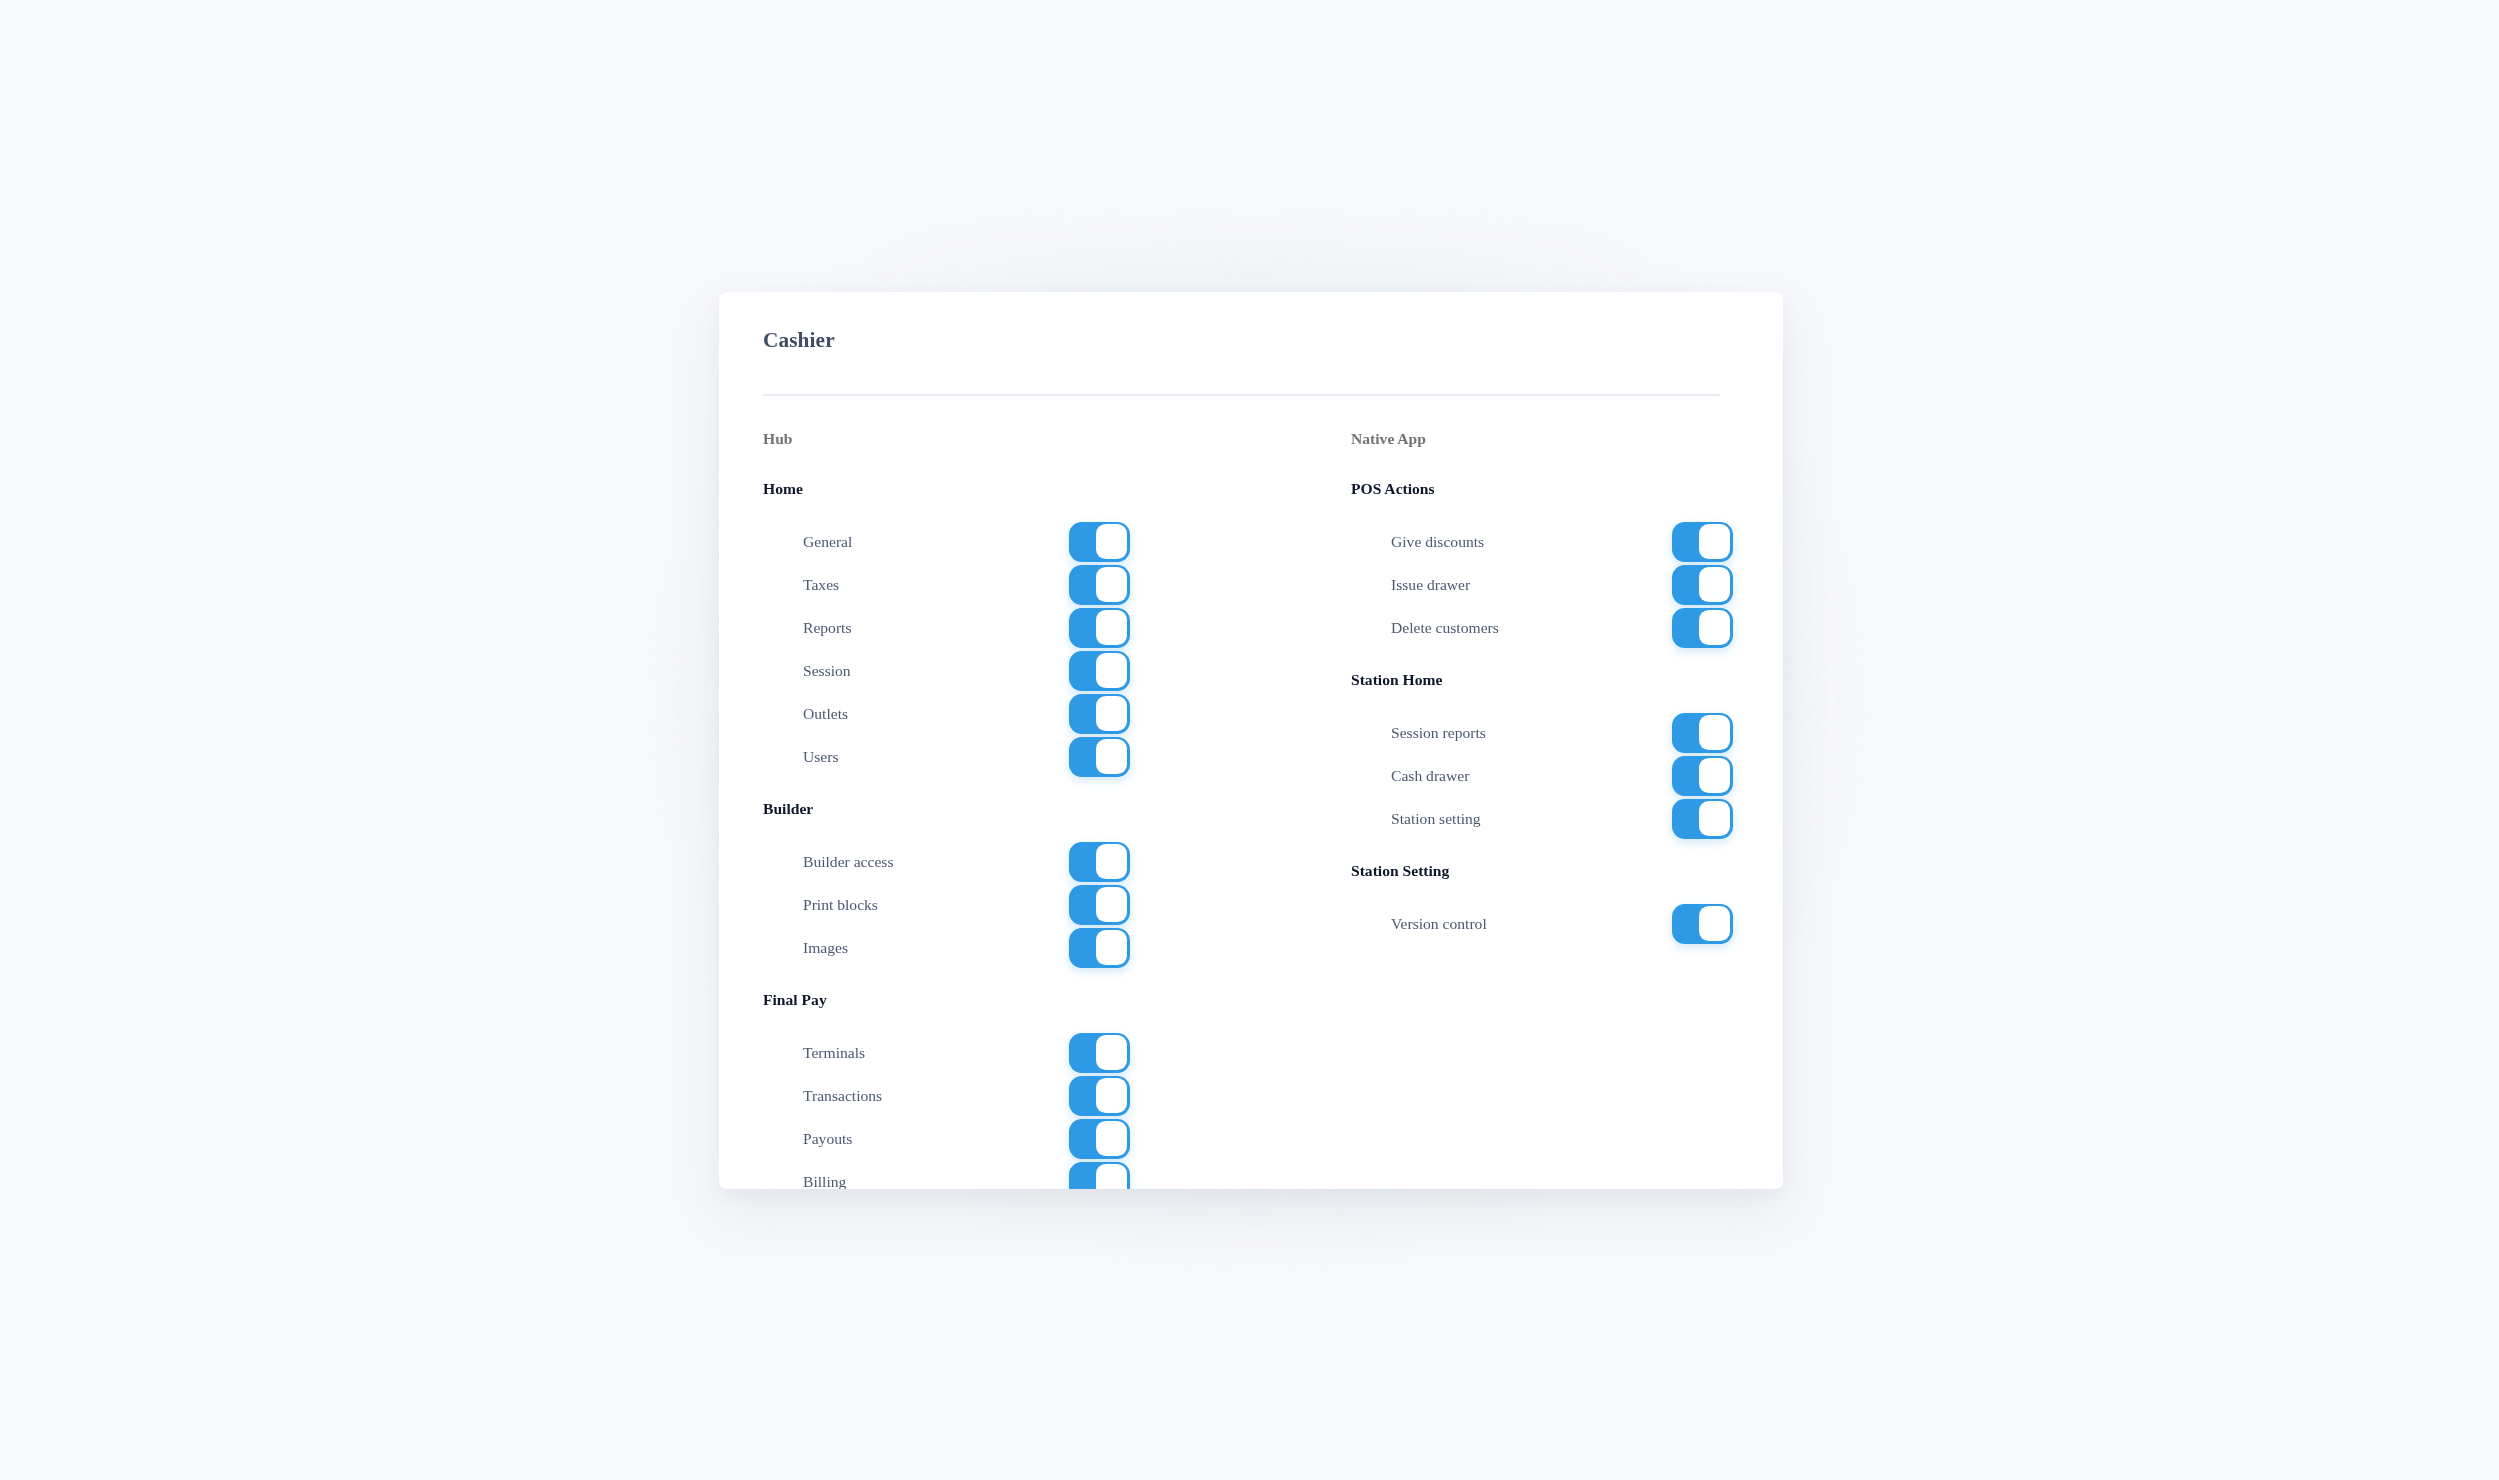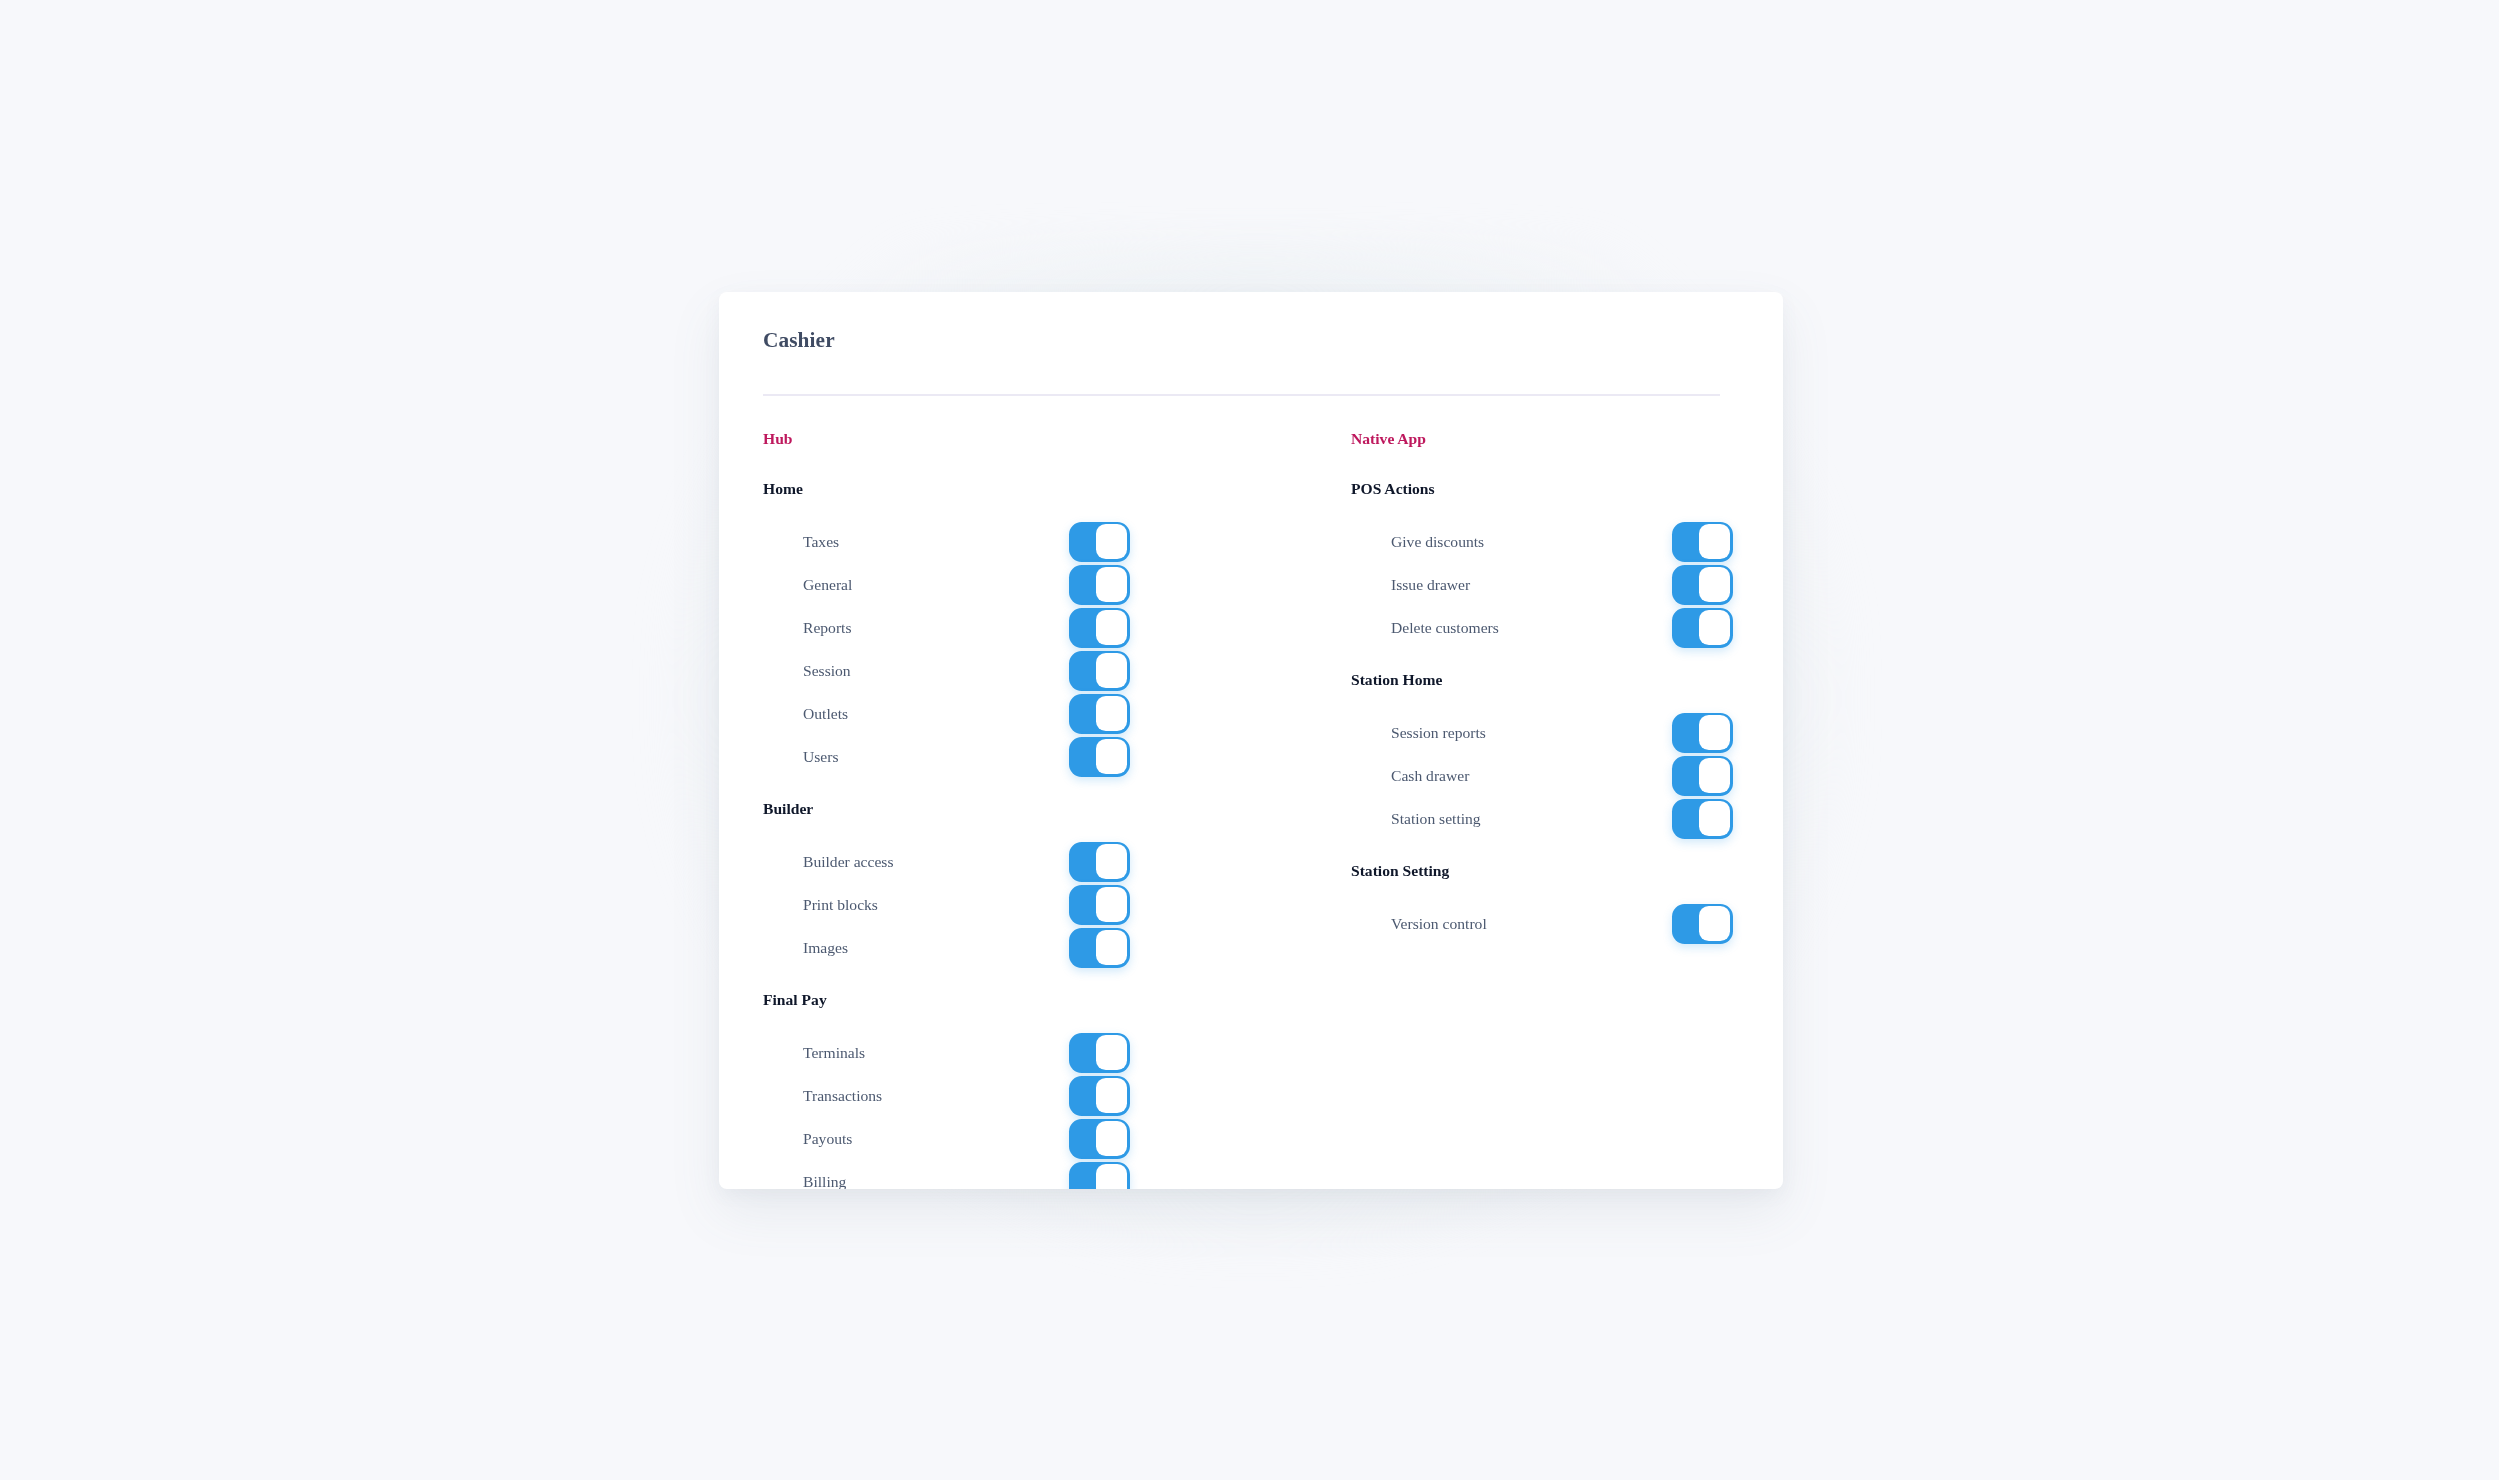--- a/index.html
+++ b/index.html
@@ -74,21 +74,21 @@
   .column {
     position: absolute;
     top: 138px;
   }
   .column.left  { left: 44px;   width: 404px; }
   .column.right { left: 632px; width: 404px; }
 
   .group-title {
     font-size: 15.6px;
     font-weight: bold;
-    color: #be185d;
+    color: #737373;
     white-space: nowrap;
     margin-bottom: 32px;
   }
 
   .section-title {
     font-size: 15.6px;
     font-weight: bold;
     color: #0f172a;
     white-space: nowrap;
     margin-bottom: 22px;
@@ -149,27 +149,27 @@
   <div class="card-title">Cashier</div>
 
   <div class="title-divider"></div>
 
   <div class="columns">
     <div class="column left">
         <div class="group-title">Hub</div>
         <div class="section">
           <div class="section-title">Home</div>
           <div class="row">
+            <span class="row-label">General</span>
+            <span class="toggle">
+              <span class="knob"></span>
+            </span>
+          </div>
+          <div class="row">
             <span class="row-label">Taxes</span>
-            <span class="toggle">
-              <span class="knob"></span>
-            </span>
-          </div>
-          <div class="row">
-            <span class="row-label">General</span>
             <span class="toggle">
               <span class="knob"></span>
             </span>
           </div>
           <div class="row">
             <span class="row-label">Reports</span>
             <span class="toggle">
               <span class="knob"></span>
             </span>
           </div>

